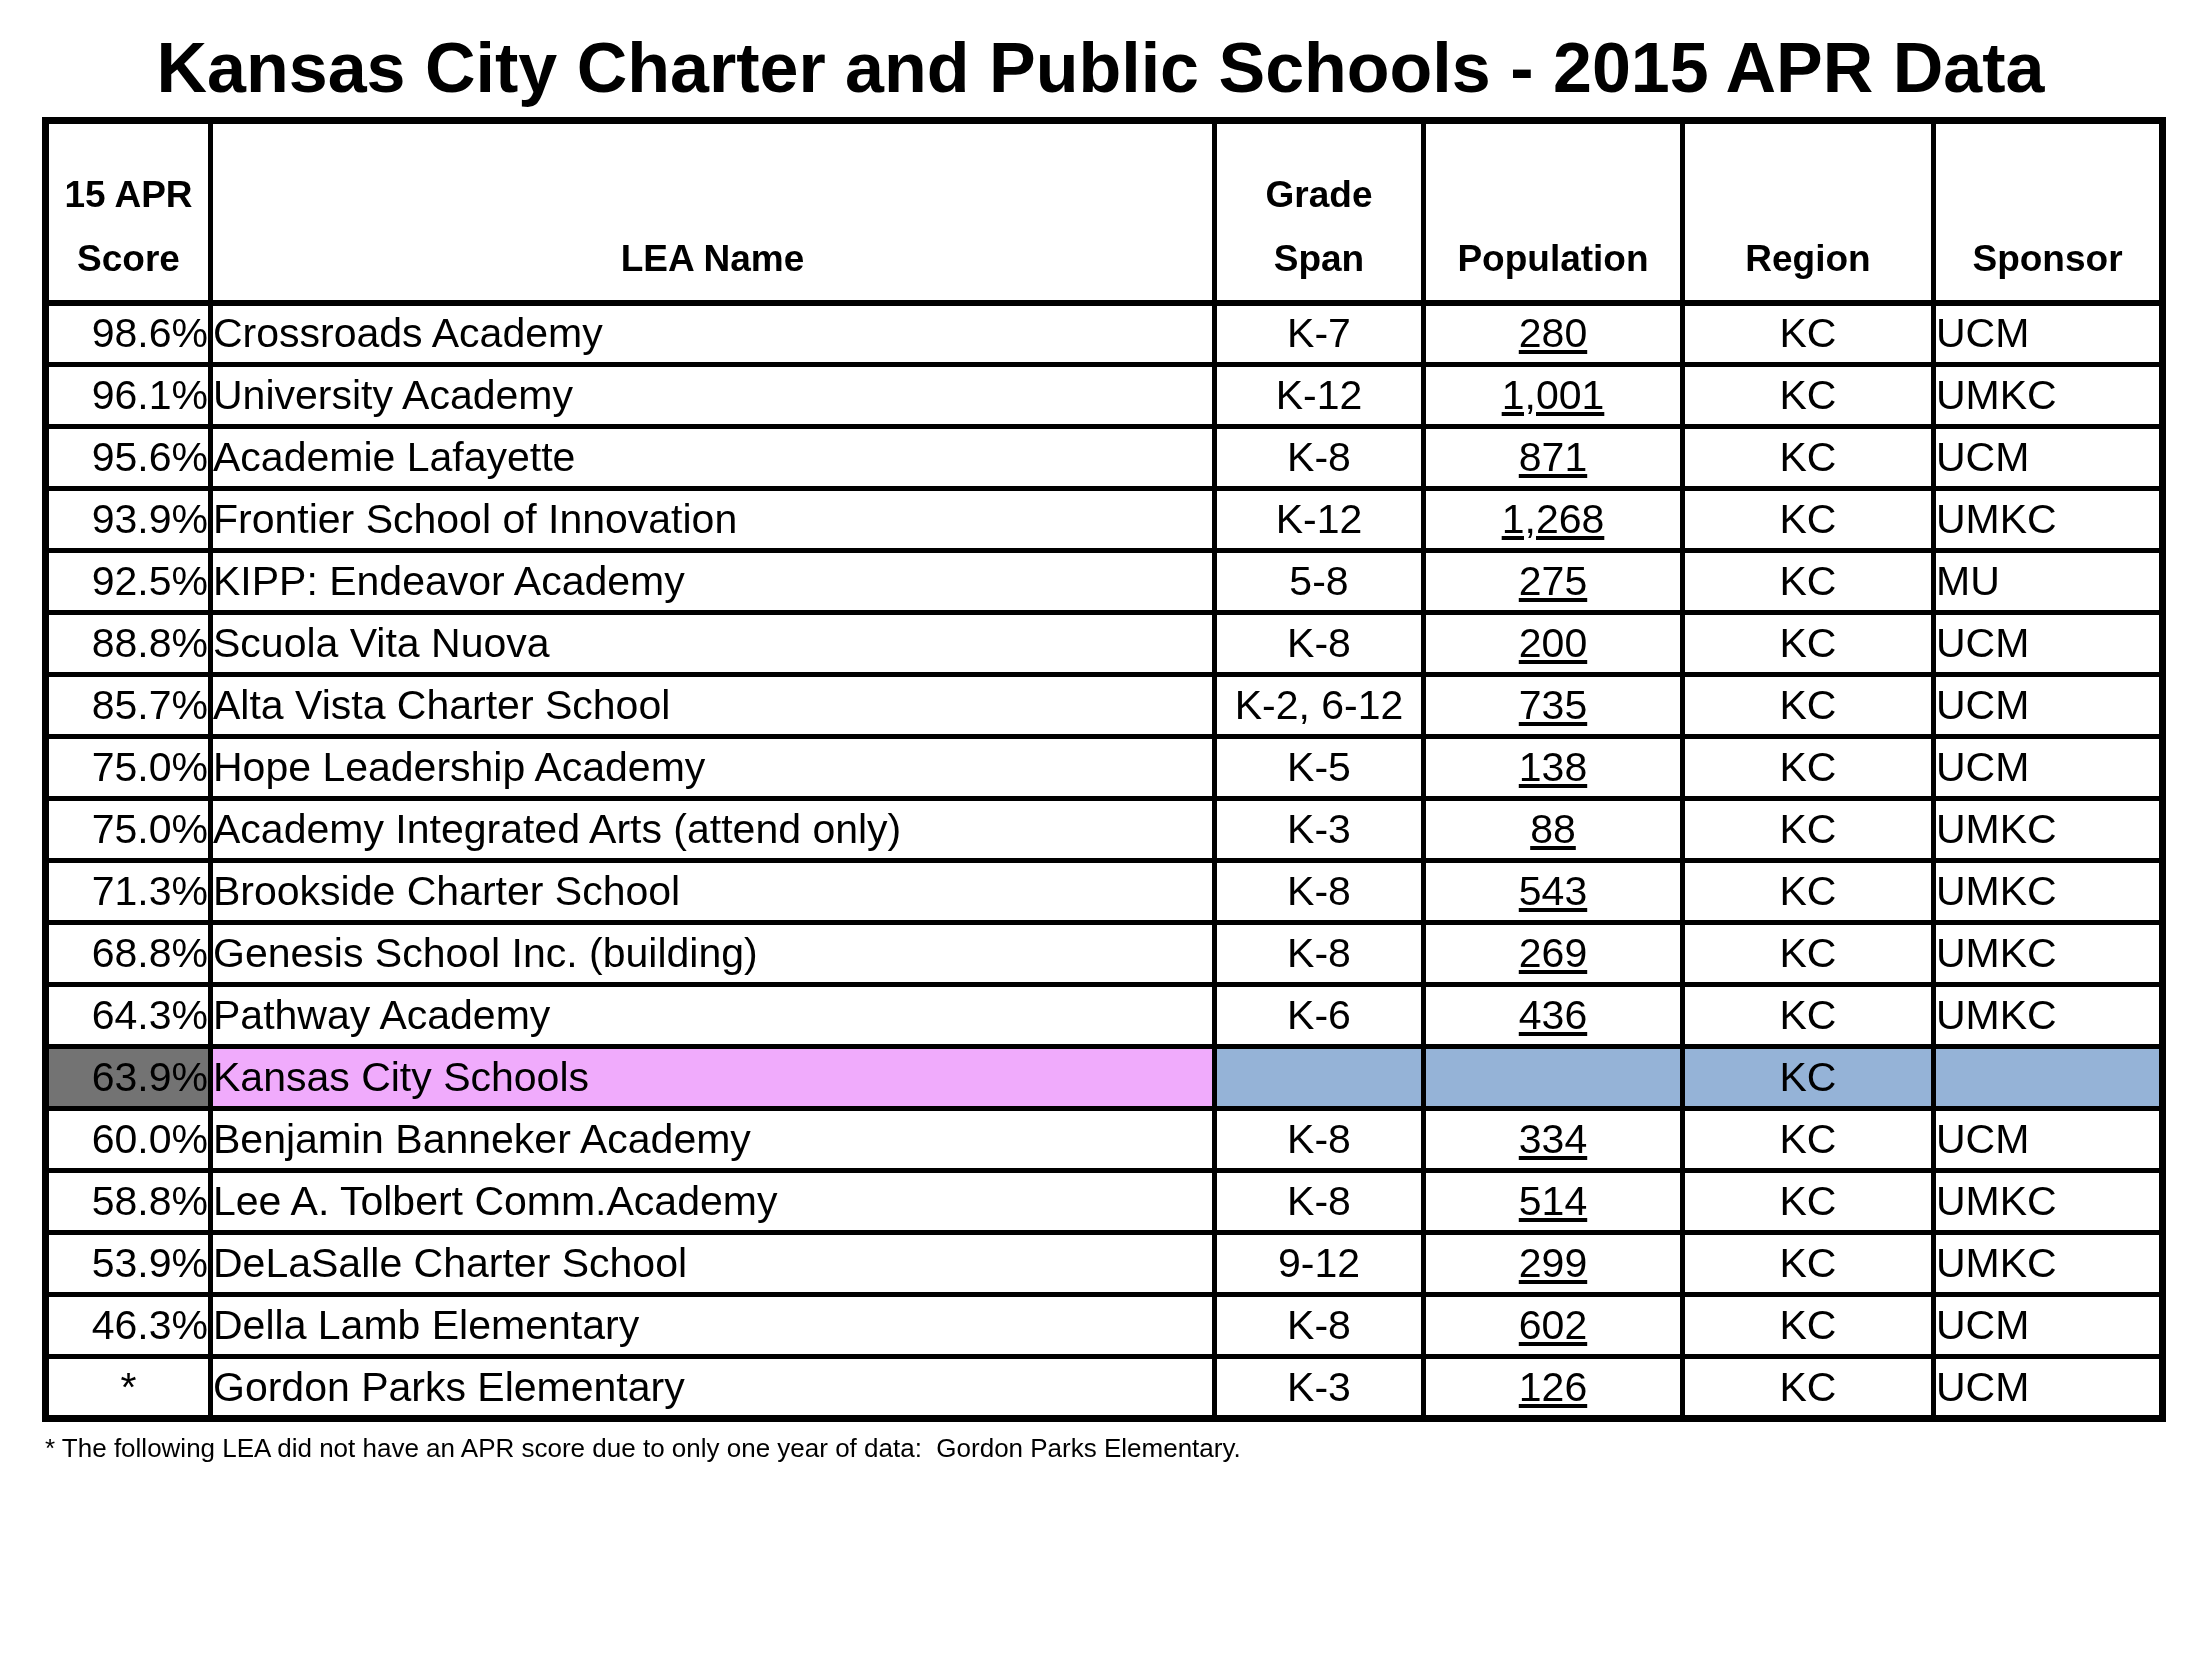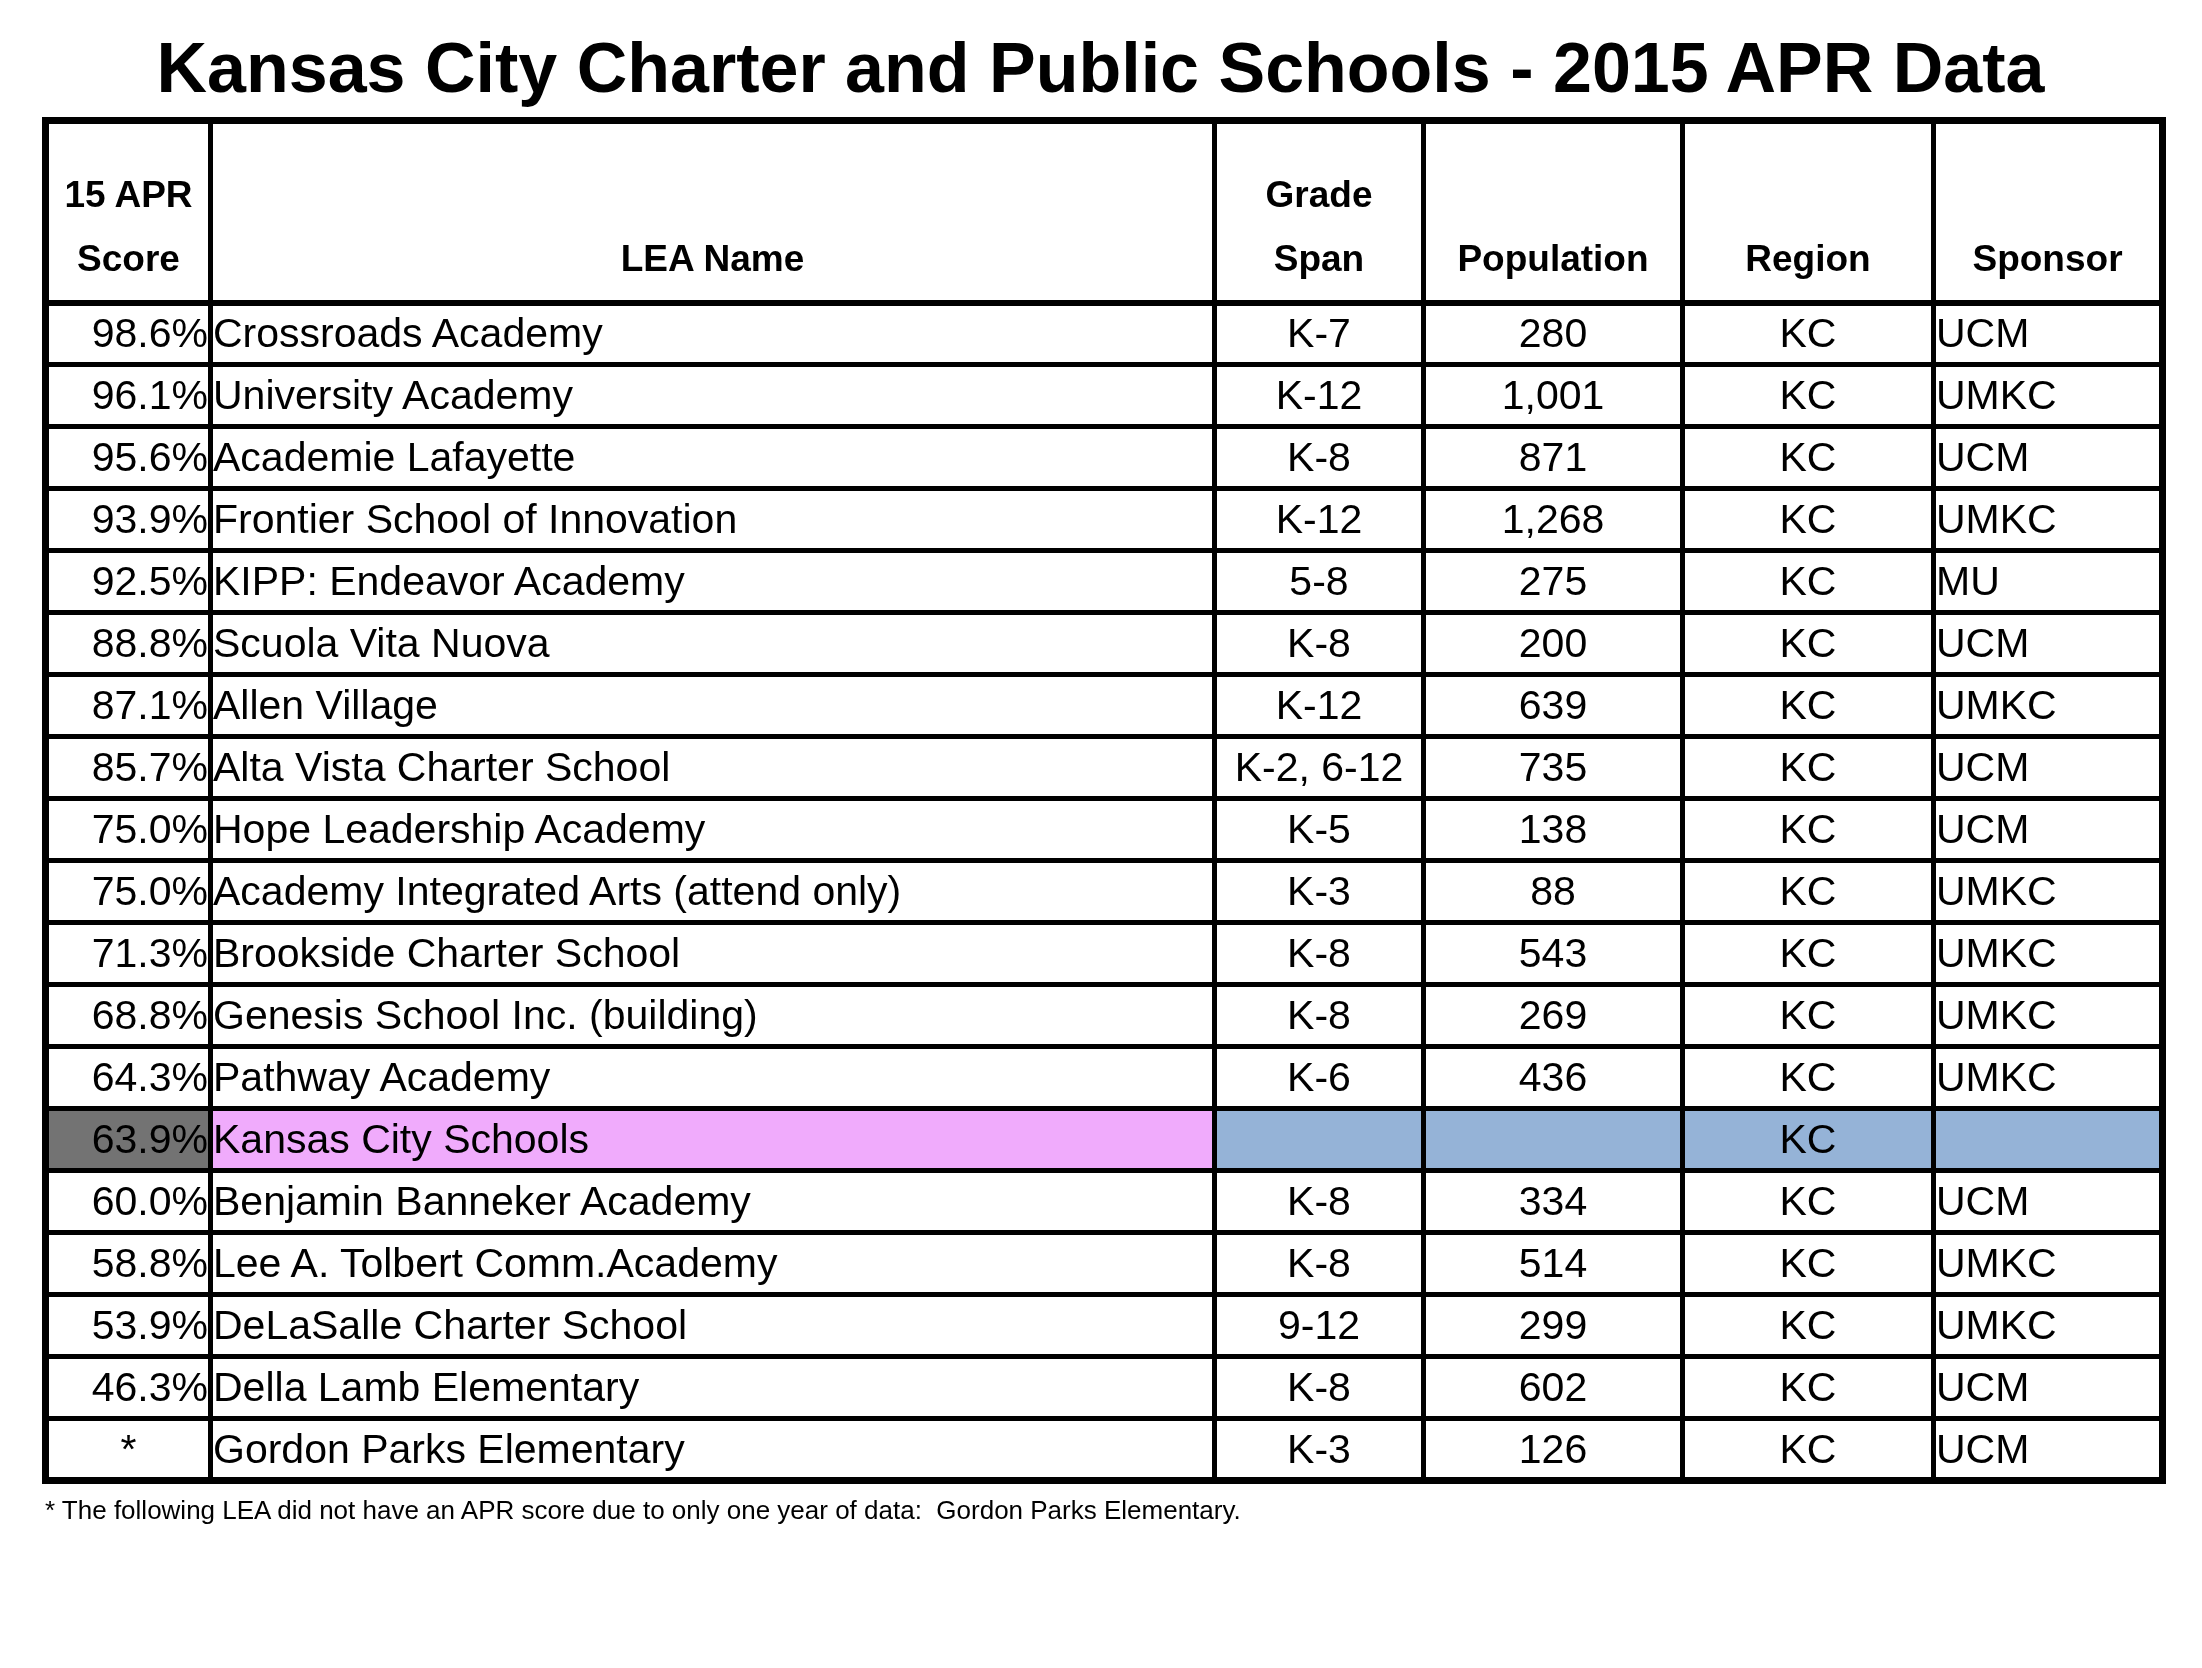--- a/index.html
+++ b/index.html
@@ -55,21 +55,21 @@
   table.apr tbody td {
     height: 62px;
     font-size: 41px;
     vertical-align: middle;
     padding: 0;
   }
   td.col-score       { text-align: right;  padding-right: 8.6px; }
   td.col-score.center{ text-align: center; padding-right: 0; }
   td.col-lea         { text-align: left;   padding-left: 8.6px; }
   td.col-grade       { text-align: center; }
-  td.col-population  { text-align: center; }
+  td.col-population  { text-align: center; text-decoration: underline; }
   td.col-region      { text-align: center; }
   td.col-sponsor     { text-align: left;   padding-left: 8.6px; }
   .footnote {
     margin: 11px 0 0 45px;
     font-size: 26px;
     line-height: 1.2;
     white-space: pre-wrap;
   }
 </style>
 </head>
@@ -143,28 +143,20 @@
         </tr>
         <tr>
           <td class="col-score">88.8%</td>
           <td class="col-lea">Scuola Vita Nuova</td>
           <td class="col-grade">K-8</td>
           <td class="col-population">200</td>
           <td class="col-region">KC</td>
           <td class="col-sponsor">UCM</td>
         </tr>
         <tr>
-          <td class="col-score">87.1%</td>
-          <td class="col-lea">Allen Village</td>
-          <td class="col-grade">K-12</td>
-          <td class="col-population">639</td>
-          <td class="col-region">KC</td>
-          <td class="col-sponsor">UMKC</td>
-        </tr>
-        <tr>
           <td class="col-score">85.7%</td>
           <td class="col-lea">Alta Vista Charter School</td>
           <td class="col-grade">K-2, 6-12</td>
           <td class="col-population">735</td>
           <td class="col-region">KC</td>
           <td class="col-sponsor">UCM</td>
         </tr>
         <tr>
           <td class="col-score">75.0%</td>
           <td class="col-lea">Hope Leadership Academy</td>

